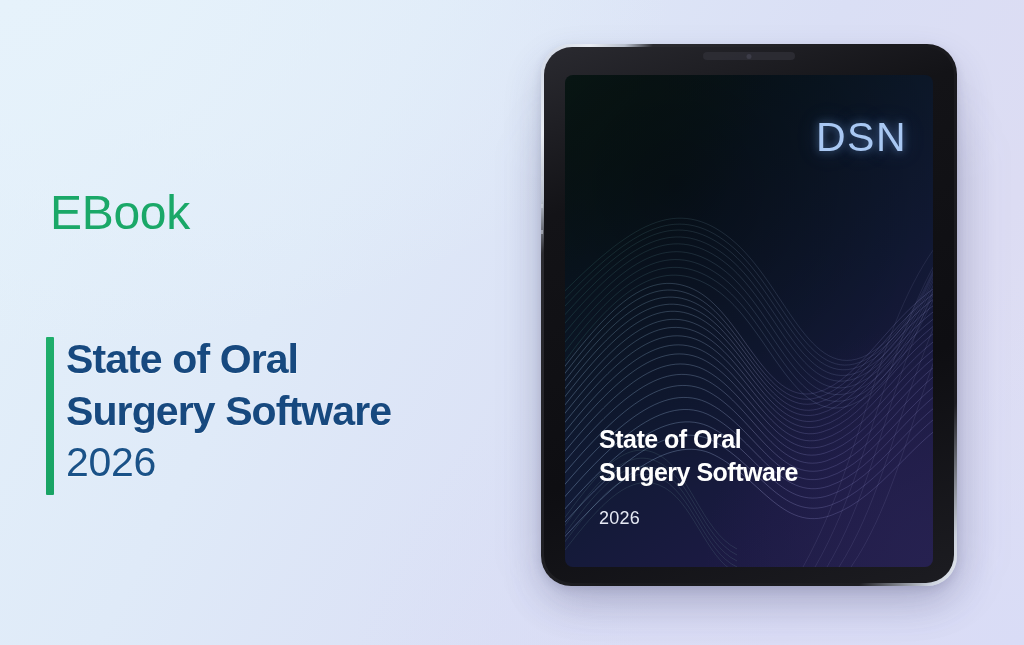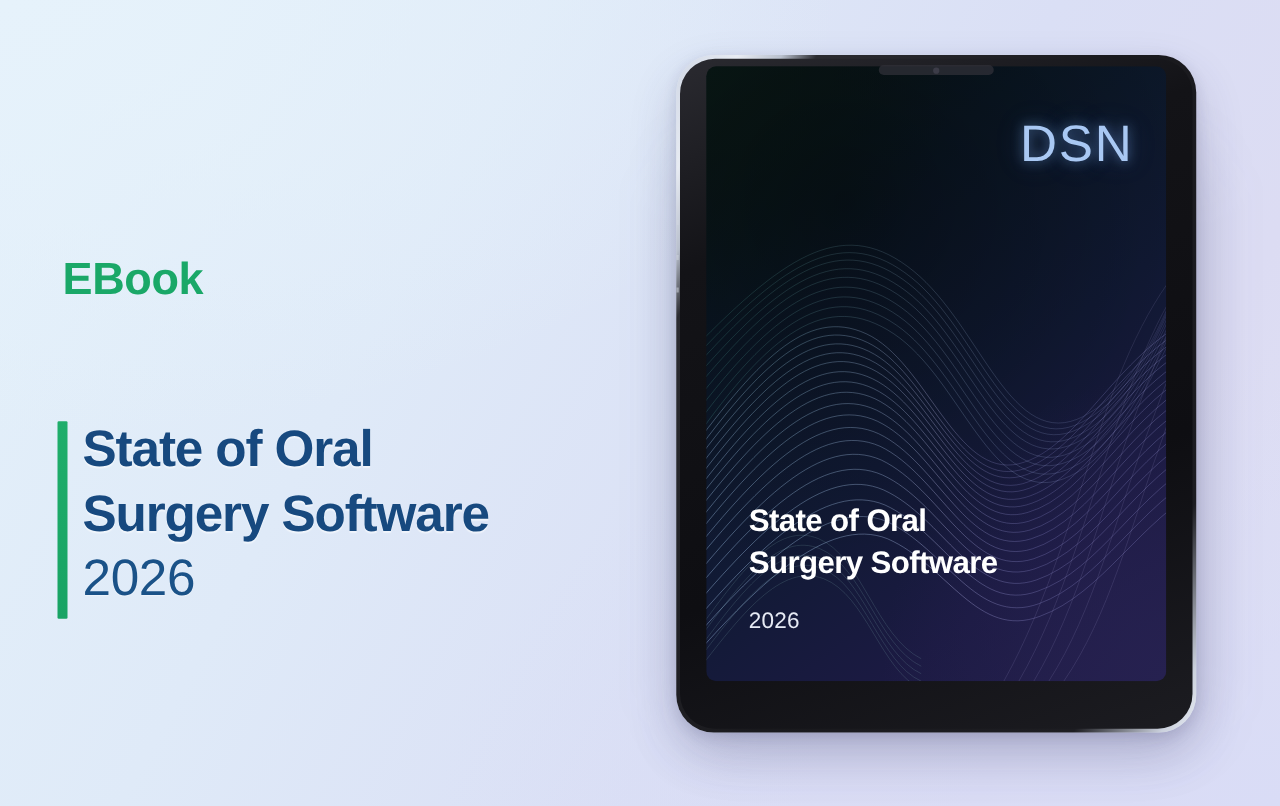--- a/index.html
+++ b/index.html
@@ -29,23 +29,23 @@
     position: absolute;
     left: 0;
     top: 0;
     width: 500px;
     height: 645px;
   }
 
   .eyebrow {
     position: absolute;
     left: 50px;
-    top: 205px;
-    font-size: 36px;
-    font-weight: bold;
+    top: 189px;
+    font-size: 48px;
+    font-weight: normal;
     letter-spacing: -0.3px;
     color: #1aa868;
     line-height: 1;
   }
 
   .accent-bar {
     position: absolute;
     left: 46px;
     top: 337px;
     width: 8px;
@@ -142,21 +142,21 @@
     width: 2px;
     height: 4px;
     background: rgba(210,215,225,0.55);
     z-index: 6;
   }
 
   
   .screen {
     position: absolute;
     left: 24px;
-    top: 9px;
+    top: 31px;
     width: 368px;
     height: 492px;
     border-radius: 8px;
     overflow: hidden;
     background:
       radial-gradient(90% 70% at 0% 0%, #0a1a18 0%, rgba(10,26,24,0) 60%),
       radial-gradient(100% 80% at 100% 100%, #262150 0%, rgba(38,33,80,0) 62%),
       linear-gradient(143deg, #071312 0%, #0a1724 26%, #111a35 55%, #1b1a42 78%, #221e49 100%);
   }
   .screen-vig {

